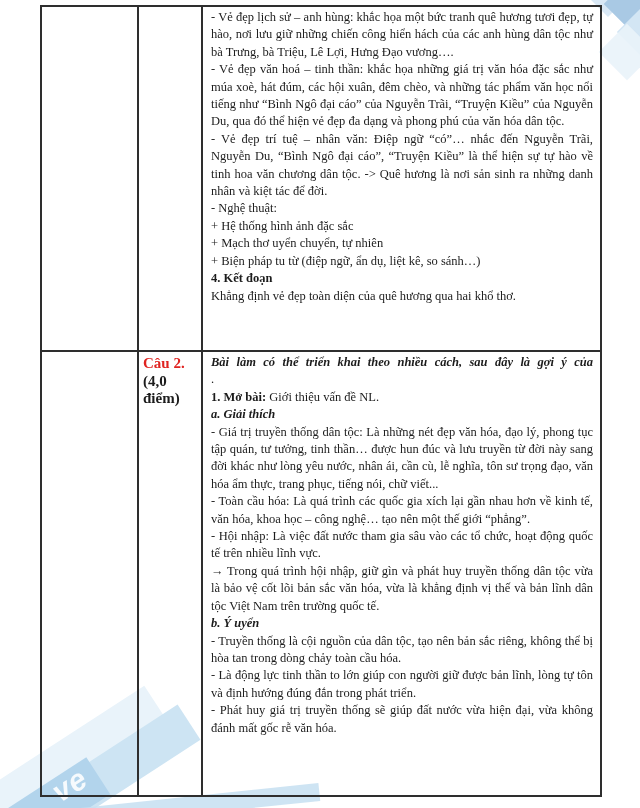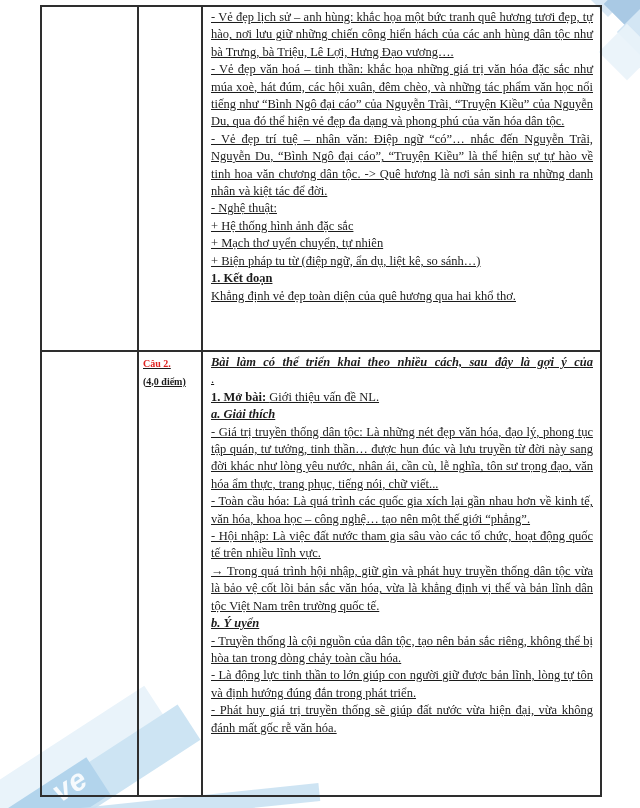--- a/index.html
+++ b/index.html
@@ -19,24 +19,24 @@
   .s3{width:170px;height:44px;left:-58px;top:800px;background:#b2d4ec;transform:rotate(-33deg);}
   .s4{width:250px;height:18px;left:70px;top:796px;background:#c6dff1;transform:rotate(-6deg);opacity:.85;}
   .wm{position:absolute;left:52px;top:768px;z-index:0;transform:rotate(-33deg);
       font-family:"Liberation Sans","DejaVu Sans",sans-serif;font-weight:bold;font-style:italic;
       font-size:30px;color:rgba(255,255,255,0.88);letter-spacing:1px;}
 
   
   .grid{position:absolute;left:40px;top:5px;width:562px;height:792px;z-index:1;
         box-sizing:border-box;border:2px solid #2e2e2e;background:transparent;
         display:grid;grid-template-columns:97px 64px 1fr;grid-template-rows:345px 1fr;}
-  .cell{box-sizing:border-box;overflow:hidden;text-decoration:underline;}
+  .cell{box-sizing:border-box;overflow:hidden;}
   .cr{border-right:2px solid #2e2e2e;}
   .cb{border-bottom:2px solid #2e2e2e;}
-  .qcell{padding:3px 3px 0 4px;font-size:10px;font-weight:bold;line-height:17.5px;}
+  .qcell{padding:3px 3px 0 4px;font-size:15px;font-weight:bold;line-height:17.5px;}
   .qnum{color:#e02320;}
   .acell{padding:2px 7px 0 8px;}
   .para{margin:0;font-size:12.5px;line-height:17.4px;text-align:justify;}
   .para span.b{font-weight:bold;}
   .para span.bi{font-weight:bold;font-style:italic;margin-top:40px;}
   .para.jlast{text-align-last:justify;}
 </style>
 </head>
 <body>
 
@@ -57,21 +57,21 @@
     <div class="cell cr cb"></div>
     <div class="cell cr cb qcell"></div>
     <div class="cell cb acell">
         <p class="para"><span>- Vẻ đẹp lịch sử – anh hùng: khắc họa một bức tranh quê hương tươi đẹp, tự hào, nơi lưu giữ những chiến công hiển hách của các anh hùng dân tộc như bà Trưng, bà Triệu, Lê Lợi, Hưng Đạo vương….</span></p>
         <p class="para"><span>- Vẻ đẹp văn hoá – tinh thần: khắc họa những giá trị văn hóa đặc sắc như múa xoè, hát đúm, các hội xuân, đêm chèo, và những tác phẩm văn học nổi tiếng như “Bình Ngô đại cáo” của Nguyễn Trãi, “Truyện Kiều” của Nguyễn Du, qua đó thể hiện vẻ đẹp đa dạng và phong phú của văn hóa dân tộc.</span></p>
         <p class="para"><span>- Vẻ đẹp trí tuệ – nhân văn: Điệp ngữ “có”… nhắc đến Nguyễn Trãi, Nguyễn Du, “Bình Ngô đại cáo”, “Truyện Kiều” là thể hiện sự tự hào về tinh hoa văn chương dân tộc. -&gt; Quê hương là nơi sản sinh ra những danh nhân và kiệt tác để đời.</span></p>
         <p class="para"><span>- Nghệ thuật:</span></p>
         <p class="para"><span>+ Hệ thống hình ảnh đặc sắc</span></p>
         <p class="para"><span>+ Mạch thơ uyển chuyển, tự nhiên</span></p>
         <p class="para"><span>+ Biện pháp tu từ (điệp ngữ, ẩn dụ, liệt kê, so sánh…)</span></p>
-        <p class="para"><span class="b">1. Kết đoạn</span></p>
+        <p class="para"><span class="b">4. Kết đoạn</span></p>
         <p class="para"><span>Khẳng định vẻ đẹp toàn diện của quê hương qua hai khổ thơ.</span></p>
       </div>
 
     <div class="cell cr"></div>
     <div class="cell cr qcell">
       <div class="qnum">Câu 2.</div>
       <div>(4,0 điểm)</div>
     </div>
     <div class="cell acell">
         <p class="para jlast"><span class="bi">Bài làm có thể triển khai theo nhiều cách, sau đây là gợi ý của</span></p>

